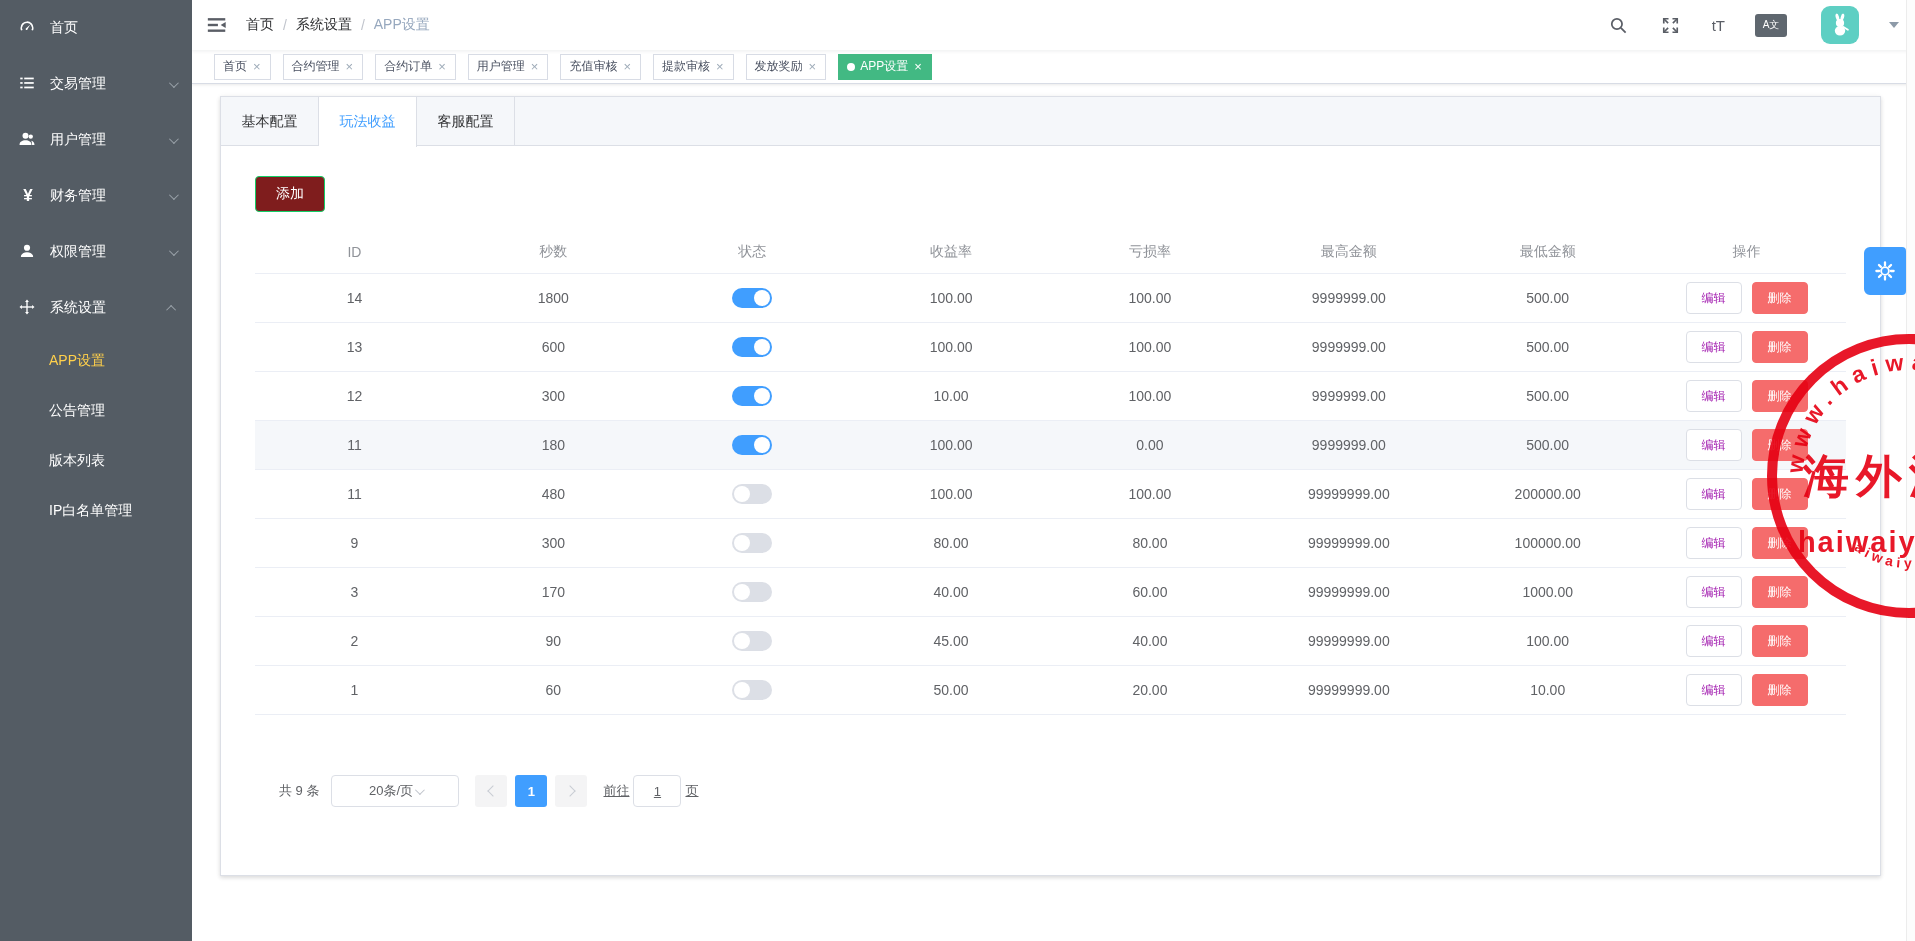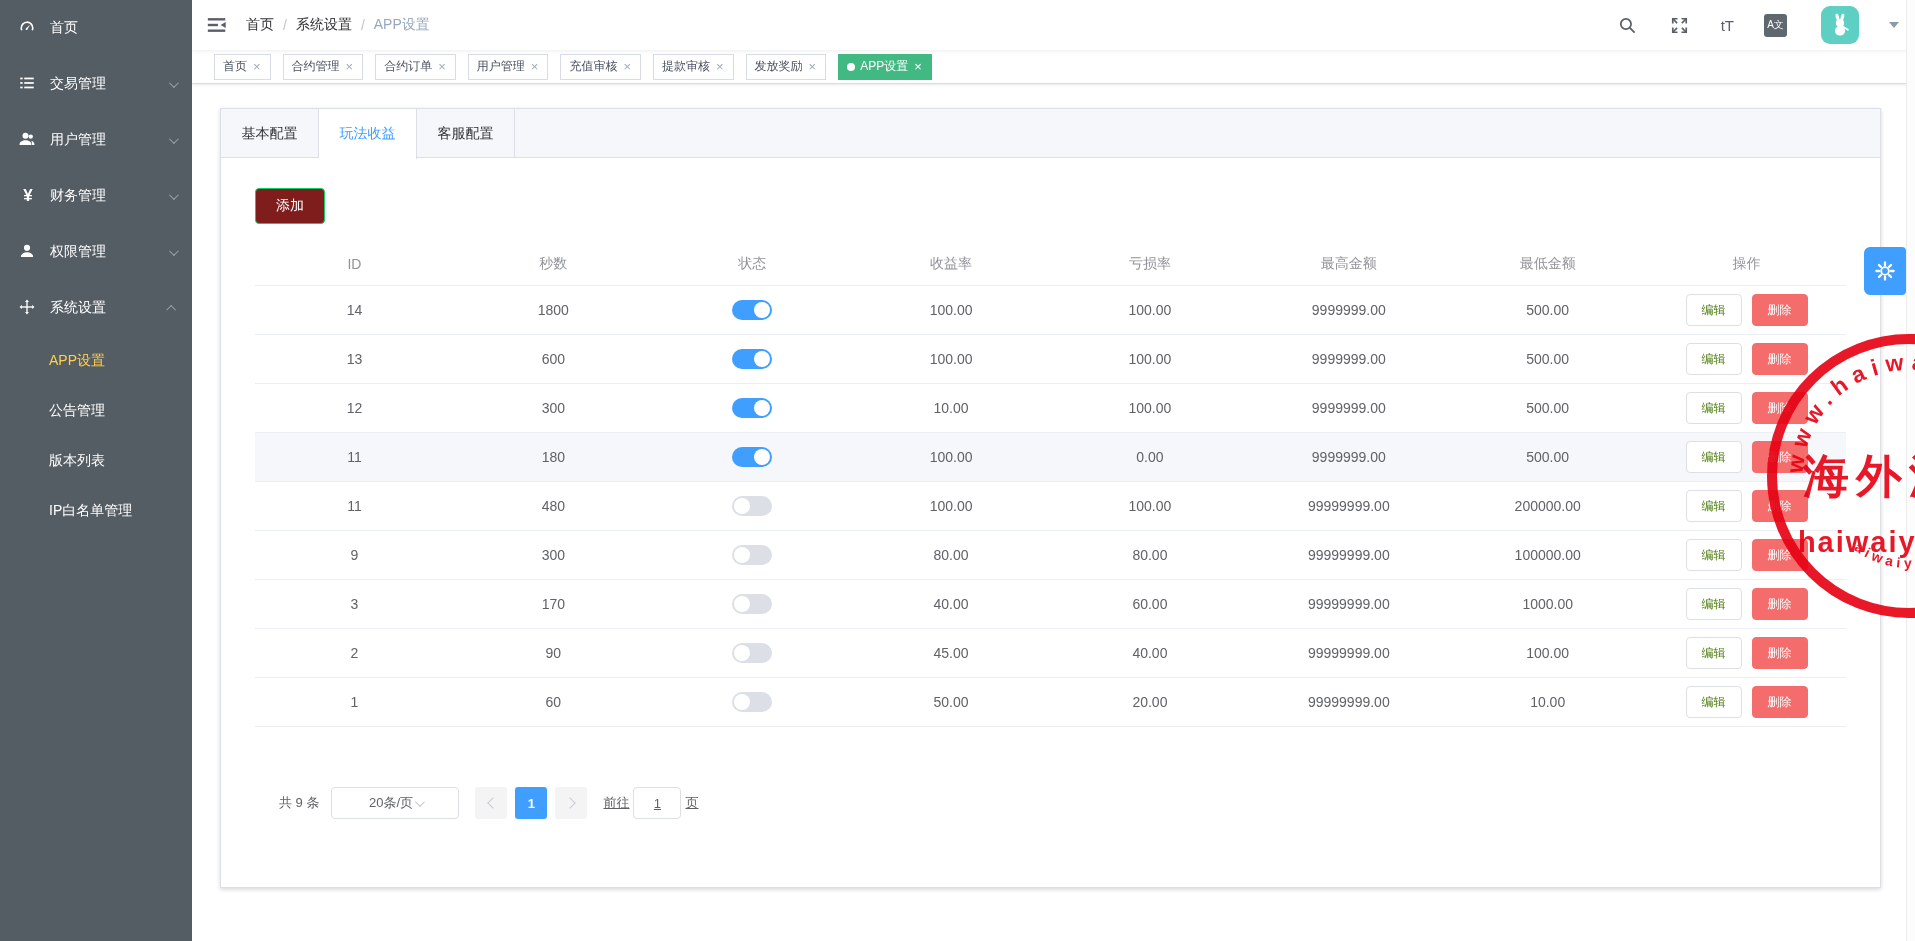--- a/index.html
+++ b/index.html
@@ -25,34 +25,34 @@
   .hamburger { width:22px; height:22px; color:#5a5e66; cursor:pointer; margin-right:18px; }
   .hamburger svg { width:22px; height:22px; display:block; }
   .breadcrumb { display:flex; align-items:center; font-size:14px; }
   .crumb { color:#303133; }
   .crumb.last { color:#97a8be; }
   .crumb-sep { color:#c0c4cc; margin:0 9px; }
   .nav-right { margin-left:auto; display:flex; align-items:center; gap:30px; }
   .nav-ic { width:22px; height:22px; color:#5a5e66; cursor:pointer; display:flex; align-items:center; justify-content:center; }
   .nav-ic svg { width:19px; height:19px; display:block; }
   .size-ic { font-size:15px; color:#5a5e66; letter-spacing:0; cursor:pointer; }
-  .trans-ic { width:23px; height:23px; border-radius:3px; background:#5f676f; color:#fff; font-size:10px; display:flex; align-items:center; justify-content:center; cursor:pointer; }
+  .trans-ic { width:32px; height:23px; border-radius:3px; background:#5f676f; color:#fff; font-size:10px; display:flex; align-items:center; justify-content:center; cursor:pointer; }
   .avatar { width:38px; height:38px; border-radius:9px; background:#5ecfc3; display:flex; align-items:center; justify-content:center; cursor:pointer; margin-left:4px; }
   .avatar svg { width:26px; height:26px; }
   .caret-down { width:0; height:0; border-left:5px solid transparent; border-right:5px solid transparent; border-top:6px solid #8d9aa8; cursor:pointer; }
 
   .tagsbar { height:34px; background:#fff; border-bottom:1px solid #d8dce5; box-shadow:0 1px 3px rgba(0,0,0,.09); display:flex; align-items:center; padding-left:22px; position:relative; z-index:3; }
   .tag { height:26px; display:inline-flex; align-items:center; gap:5px; border:1px solid #d8dce5; background:#fff; color:#495060; font-size:12px; padding:0 8px; margin-right:12px; cursor:pointer; }
   .tag .dot { width:8px; height:8px; border-radius:50%; background:#fff; display:none; }
   .tag.active { background:#42b983; border-color:#42b983; color:#fff; }
   .tag.active .dot { display:inline-block; }
   .tag .tag-close { font-size:13px; line-height:1; color:#9eabb8; padding:0 1px; border-radius:50%; }
   .tag.active .tag-close { color:#fff; }
 
-  .content { padding:24px 34px 0 28px; }
+  .content { padding:12px 34px 0 28px; }
   .card { width:1661px; height:780px; background:#fff; border:1px solid #dcdfe6; box-shadow:0 2px 4px rgba(0,0,0,.12),0 0 6px rgba(0,0,0,.04); }
   .tabs-header { height:49px; background:#f5f7fa; border-bottom:1px solid #dcdfe6; display:flex; }
   .tab { min-width:98px; padding:0 20px; display:flex; align-items:center; justify-content:center; font-size:14px; color:#303133; border-right:1px solid #dcdfe6; cursor:pointer; height:49px; }
   .tab.active { background:#fff; color:#409eff; height:50px; margin-bottom:-1px; }
   .card-body { padding:30px 34px 0 34px; }
 
   .btn-add { background:#7f1d1d; border:1px solid #13ce66; color:#fff; font-size:14px; height:36px; padding:0 20px; border-radius:4px; cursor:pointer; }
 
   
   .table { margin-top:18px; }
@@ -60,21 +60,21 @@
   .tr.head { height:44px; }
   .tr.hl { background:#f5f7fa; }
   .td, .th { width:12.5%; text-align:center; font-size:14px; color:#606266; }
   .th { color:#909399; }
   .switch { width:40px; height:20px; border-radius:10px; position:relative; display:inline-block; vertical-align:middle; cursor:pointer; }
   .switch.on { background:#409eff; }
   .switch.off { background:#dcdfe6; }
   .switch::after { content:""; position:absolute; top:2px; width:16px; height:16px; border-radius:50%; background:#fff; }
   .switch.on::after { right:2px; }
   .switch.off::after { left:2px; }
-  .btn-edit { height:32px; padding:0 15px; font-size:12px; color:#4d7c0f; background:#fff; border:1px solid #dcdfe6; border-radius:4px; cursor:pointer; margin-right:10px; }
+  .btn-edit { height:32px; padding:0 15px; font-size:12px; color:#a21caf; background:#fff; border:1px solid #dcdfe6; border-radius:4px; cursor:pointer; margin-right:10px; }
   .btn-del { height:32px; padding:0 15px; font-size:12px; color:#fff; background:#f56c6c; border:1px solid #f56c6c; border-radius:4px; cursor:pointer; }
 
   
   .pagination { margin-top:60px; padding-left:24px; display:flex; align-items:center; font-size:13px; color:#606266; }
   .pg-total { margin-right:12px; }
   .pg-select { width:128px; height:32px; border:1px solid #dcdfe6; border-radius:4px; display:flex; align-items:center; justify-content:center; gap:2px; color:#606266; cursor:pointer; margin-right:16px; background:#fff; }
   .sel-chev { width:7px; height:7px; border-right:1.4px solid #c0c4cc; border-bottom:1.4px solid #c0c4cc; transform:rotate(45deg) translateY(-2px); }
   .pg-btn { width:32px; height:32px; background:#f4f4f5; border:none; border-radius:3px; display:flex; align-items:center; justify-content:center; cursor:pointer; }
   .pg-chev { width:8px; height:8px; border-left:1.8px solid #c8ccd3; border-bottom:1.8px solid #c8ccd3; }
   .pg-chev.prev { transform:rotate(45deg); margin-left:3px; }

